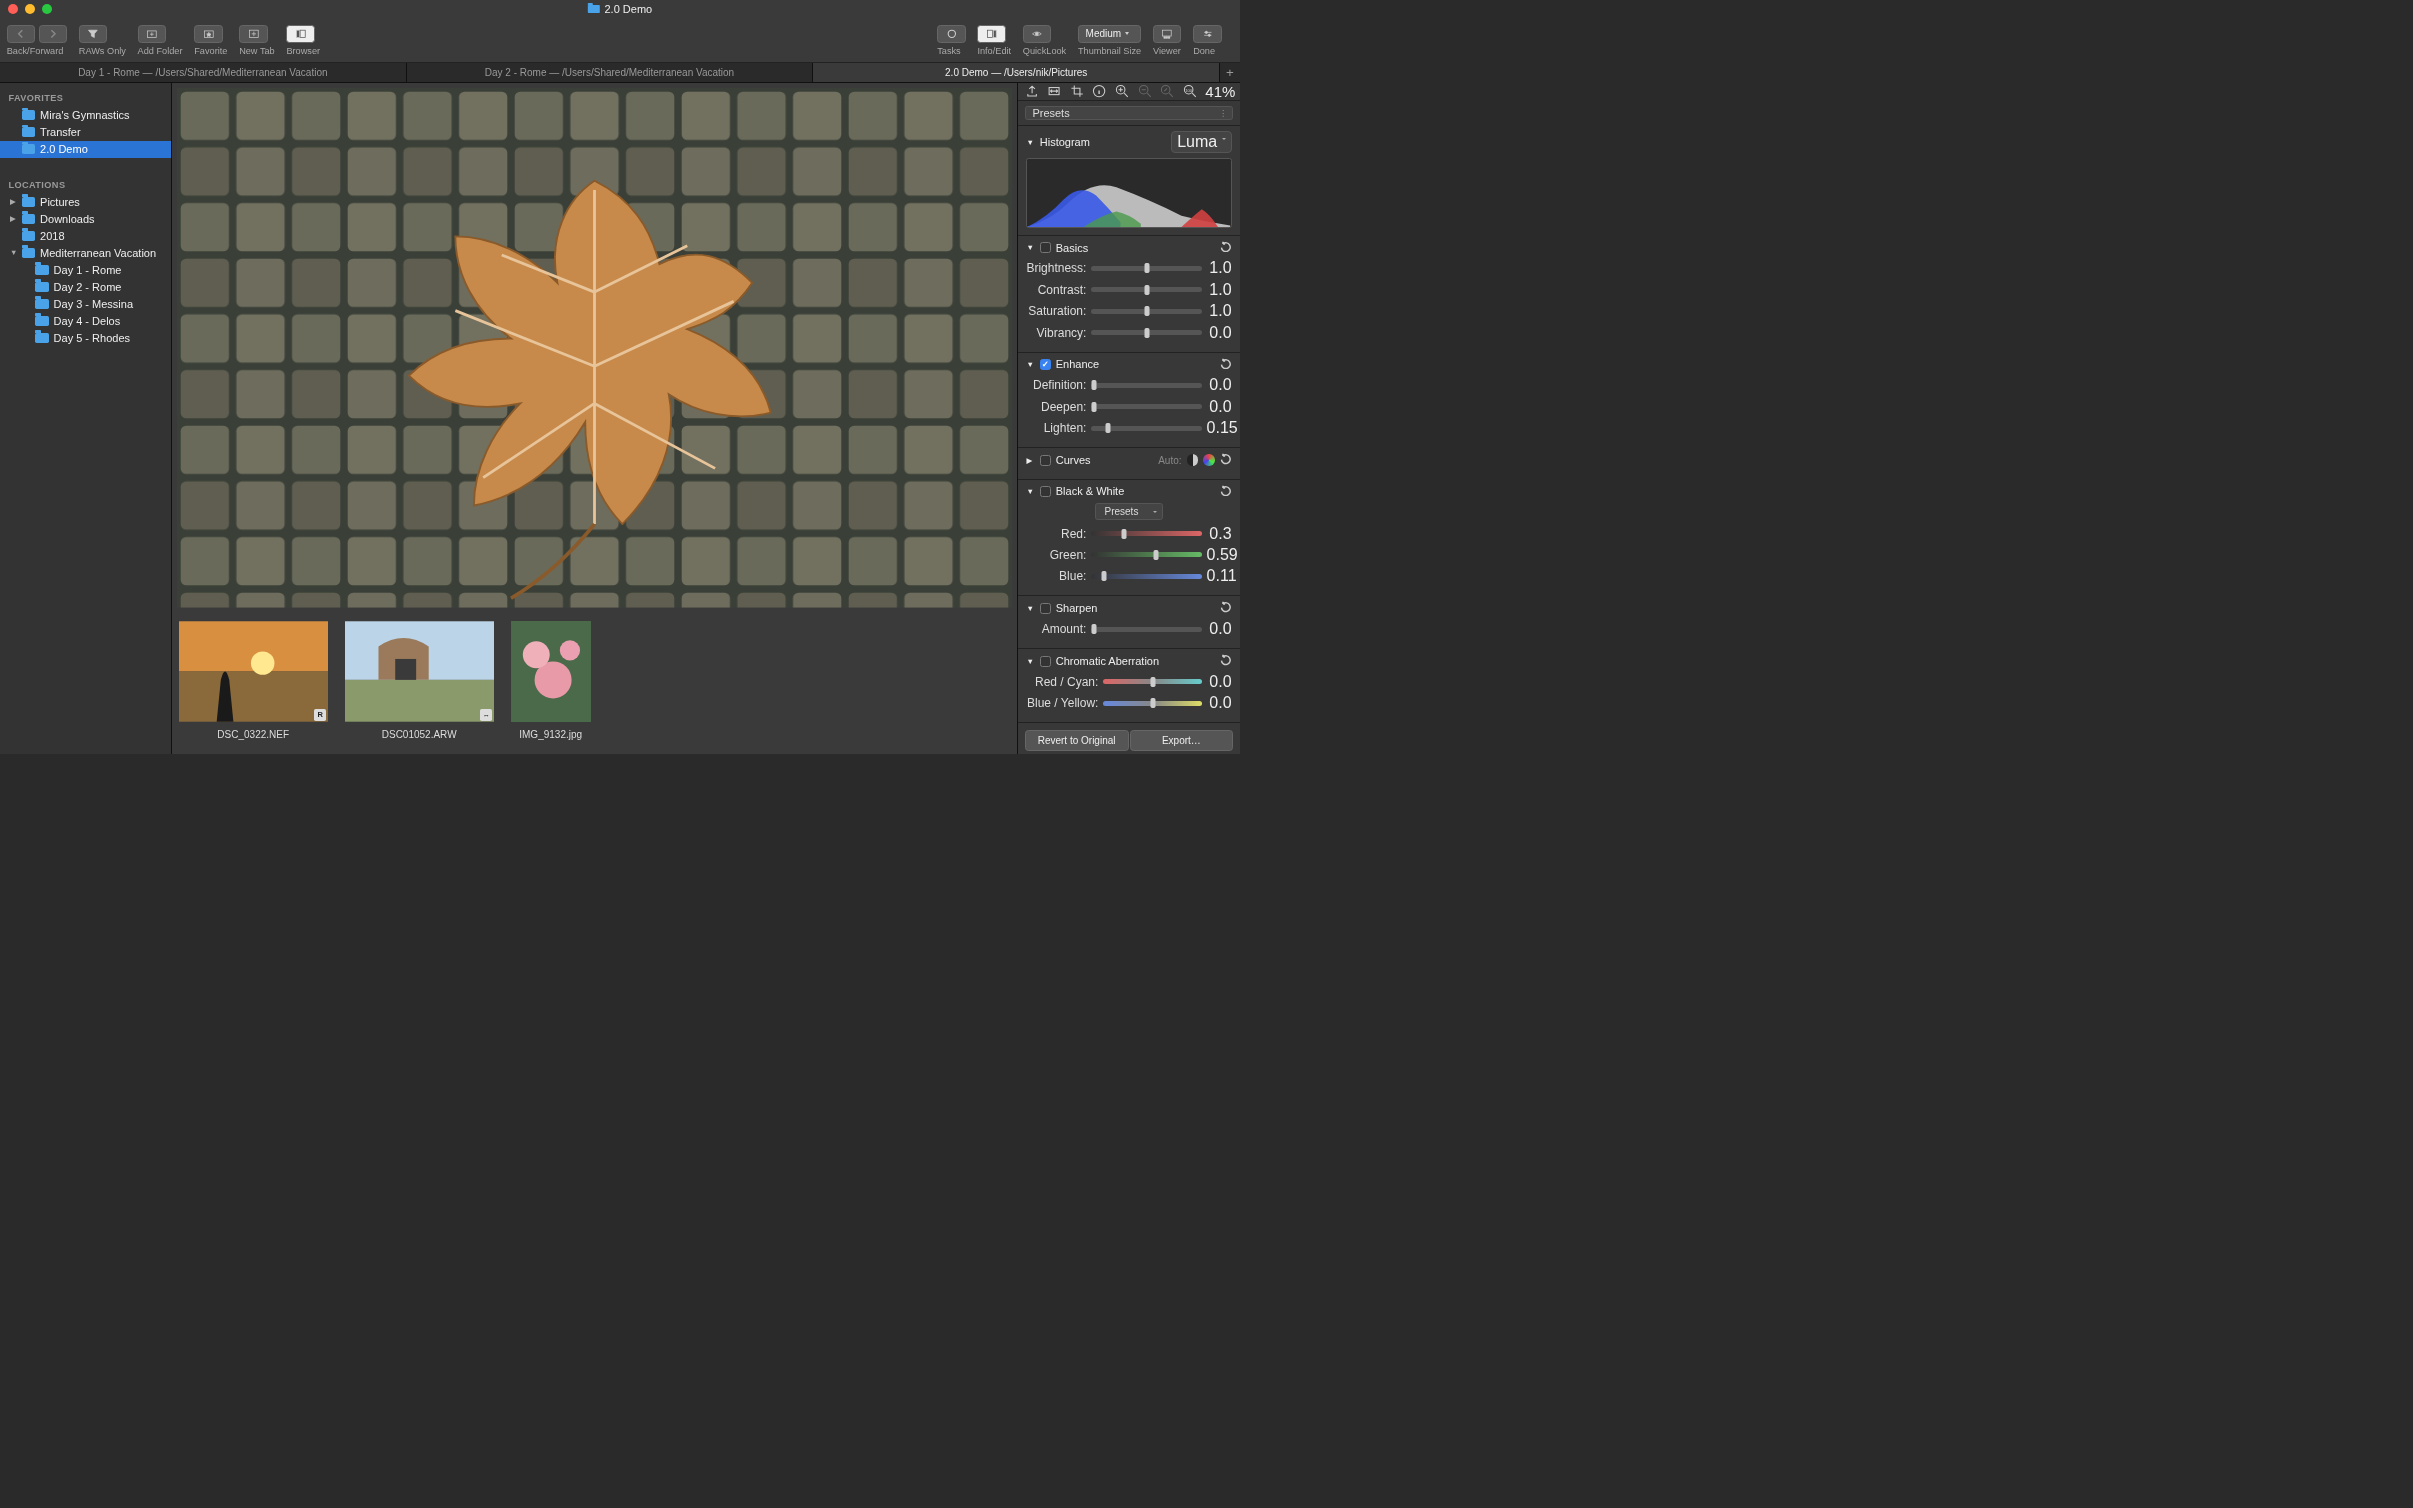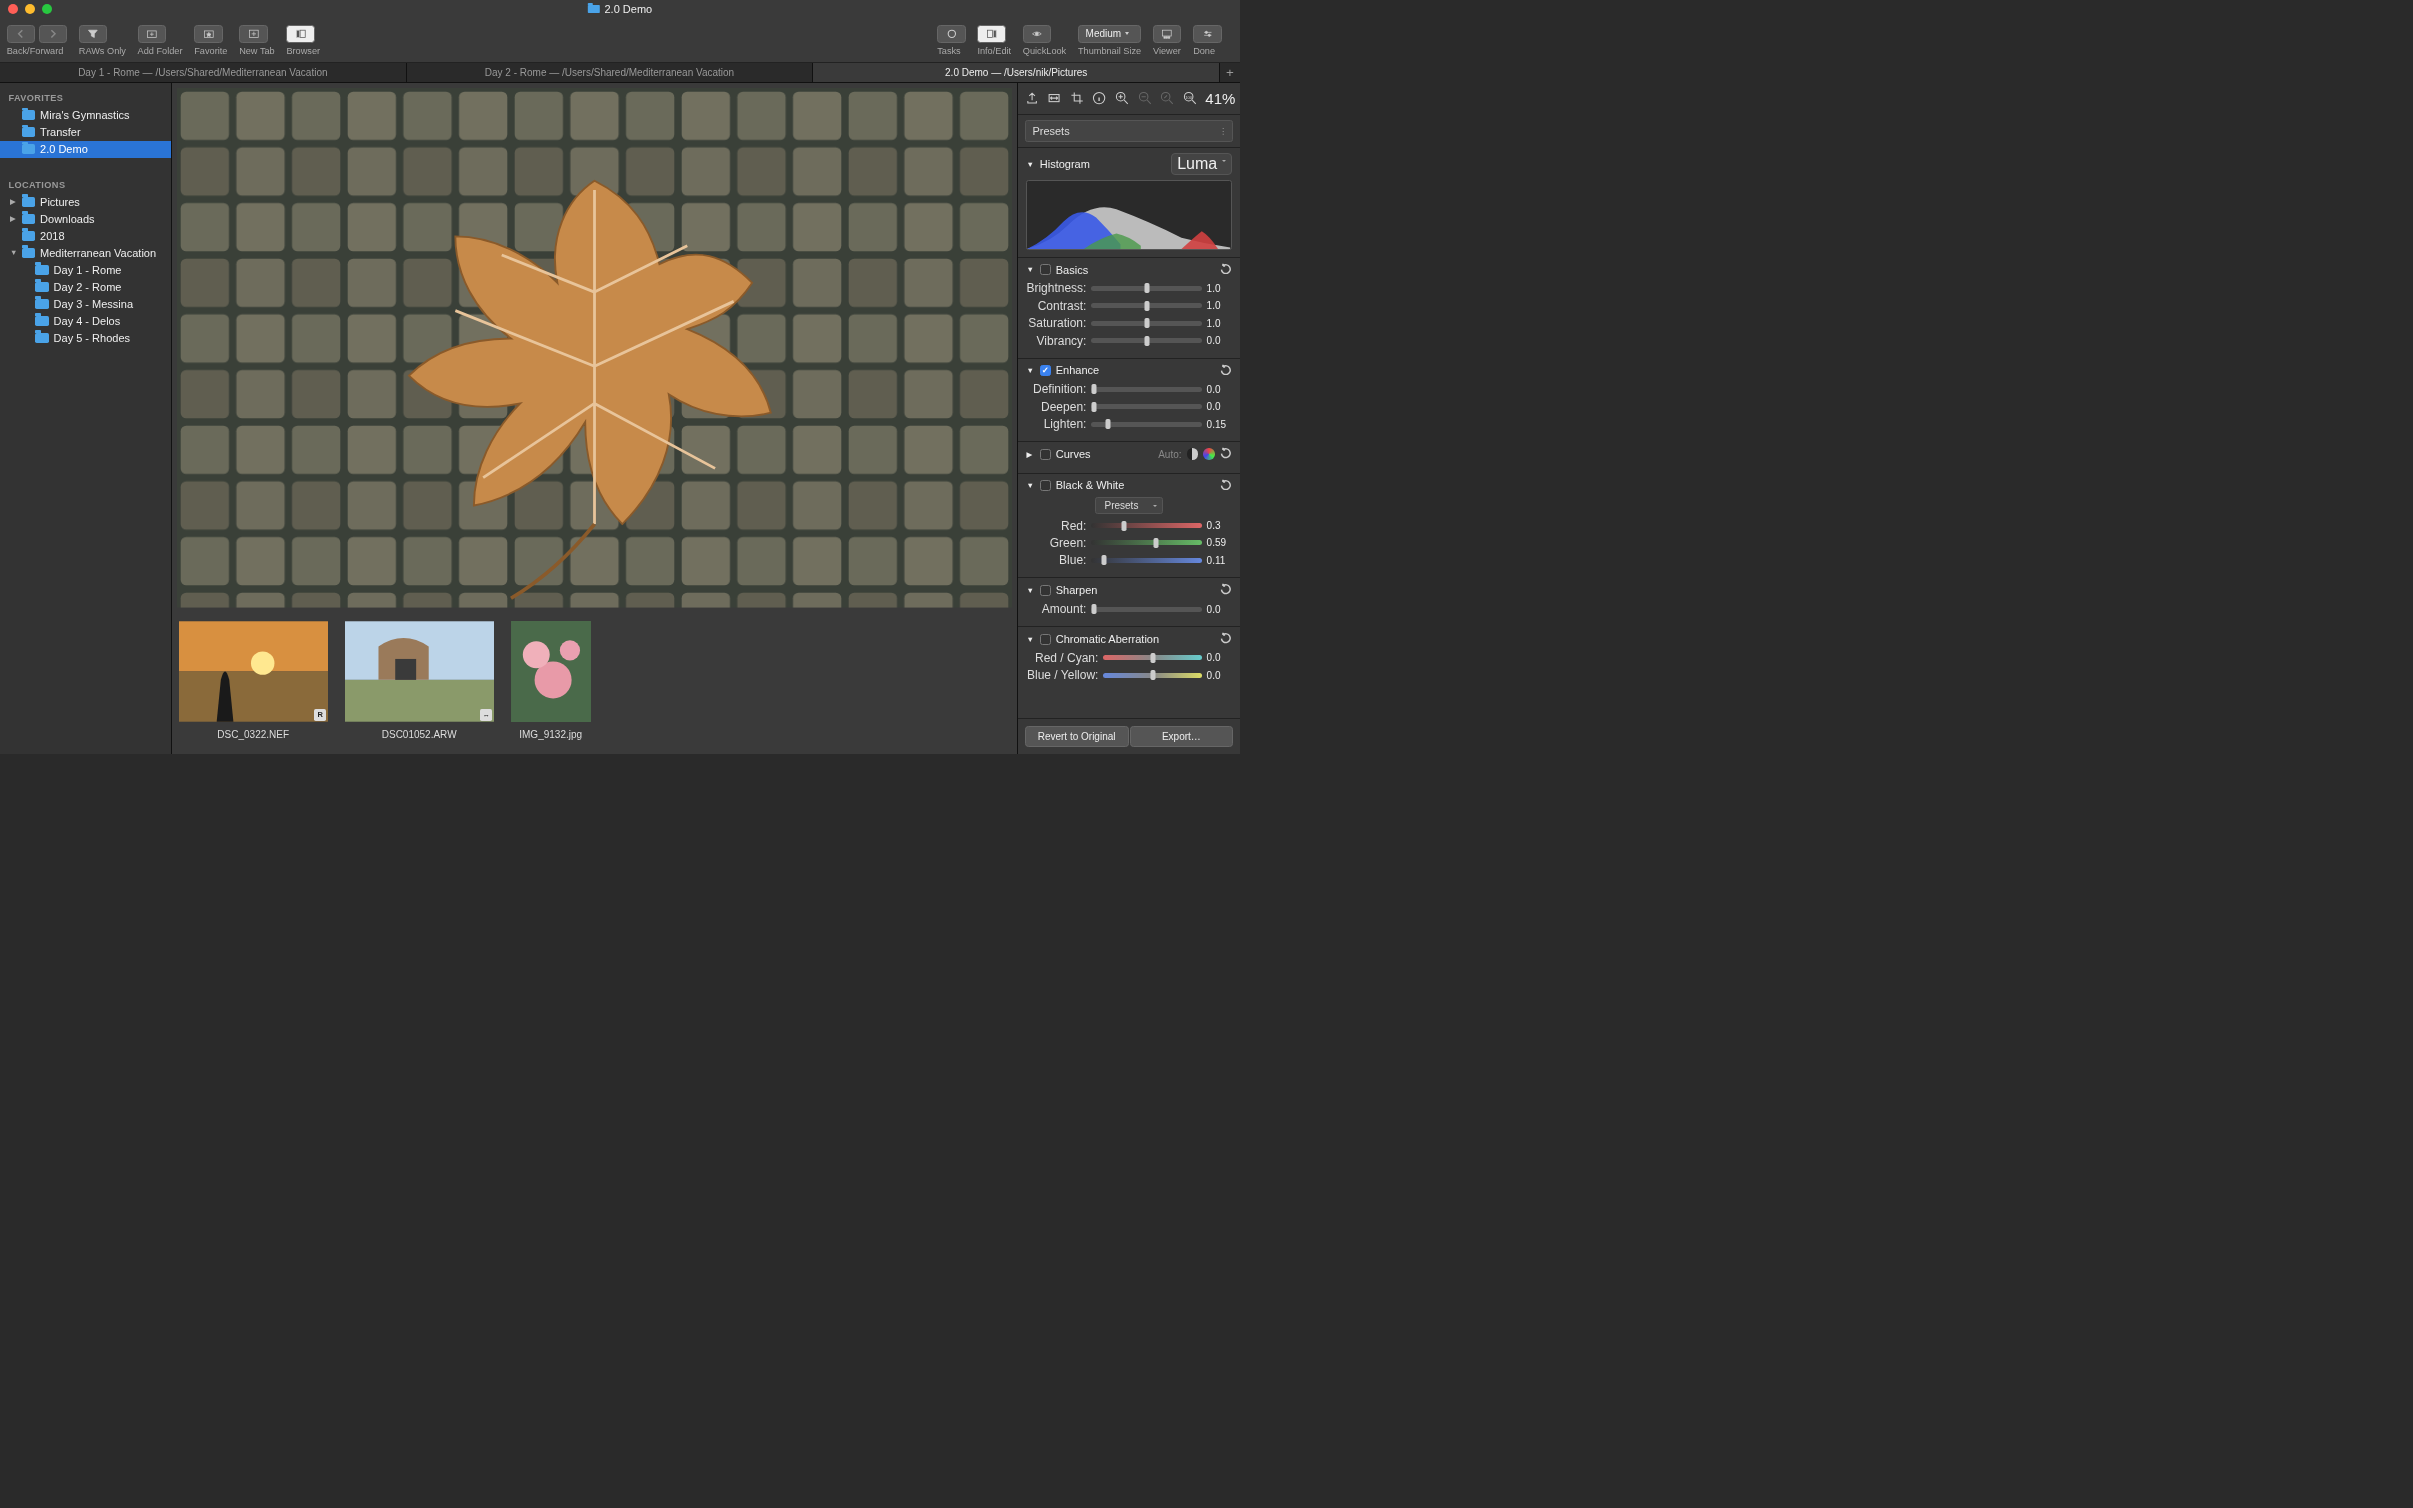--- a/index.html
+++ b/index.html
@@ -78,21 +78,21 @@
 
 .param { display: flex; align-items: center; margin: 3.4px 0; gap: 5px; }
 .param-label { width: 60px; text-align: right; font-size: 12px; color: #ddd; }
 .param-slider { flex: 1; height: 5px; background: #555; border-radius: 2.5px; position: relative; cursor:pointer;}
 .param-slider .knob { position: absolute; top: -2.5px; width: 5px; height: 10px; background: #ccc; border-radius: 1.7px; transform: translateX(-50%); }
 .param-slider.grad-red { background: linear-gradient(90deg,#333,#d66);}
 .param-slider.grad-green { background: linear-gradient(90deg,#333,#6b6);}
 .param-slider.grad-blue { background: linear-gradient(90deg,#333,#68d);}
 .param-slider.grad-rc { background: linear-gradient(90deg,#d66,#888,#6cc);}
 .param-slider.grad-by { background: linear-gradient(90deg,#68d,#888,#dd6);}
-.param-val { width: 25px; text-align: left; font-size: 10px; color: #eee; }
+.param-val { width: 25px; text-align: right; font-size: 16px; color: #eee; }
 
 .bw-presets { display:flex; justify-content:center; margin:1.7px 0 5px;}
 .bw-presets .sel { background:#444; border:0.8px solid #555; border-radius:2.5px; padding:1.7px 23.5px 1.7px 8.4px; font-size:10px; position:relative; cursor:pointer;}
 .bw-presets .sel::after { content:""; position:absolute; right:5px; top:6.7px; border-left:2.5px solid transparent; border-right:2.5px solid transparent; border-top:2.5px solid #aaa;}
 
 .auto-row { margin-left:auto; display:flex; align-items:center; gap:5px; font-size:10px; color:#888;}
 .auto-row .circ { width:11.7px; height:11.7px; border-radius:50%; }
 .auto-row .c1 { background: linear-gradient(90deg,#222 50%,#ccc 50%);}
 .auto-row .c2 { background: conic-gradient(#e44,#4e4,#44e,#e44);}
 

